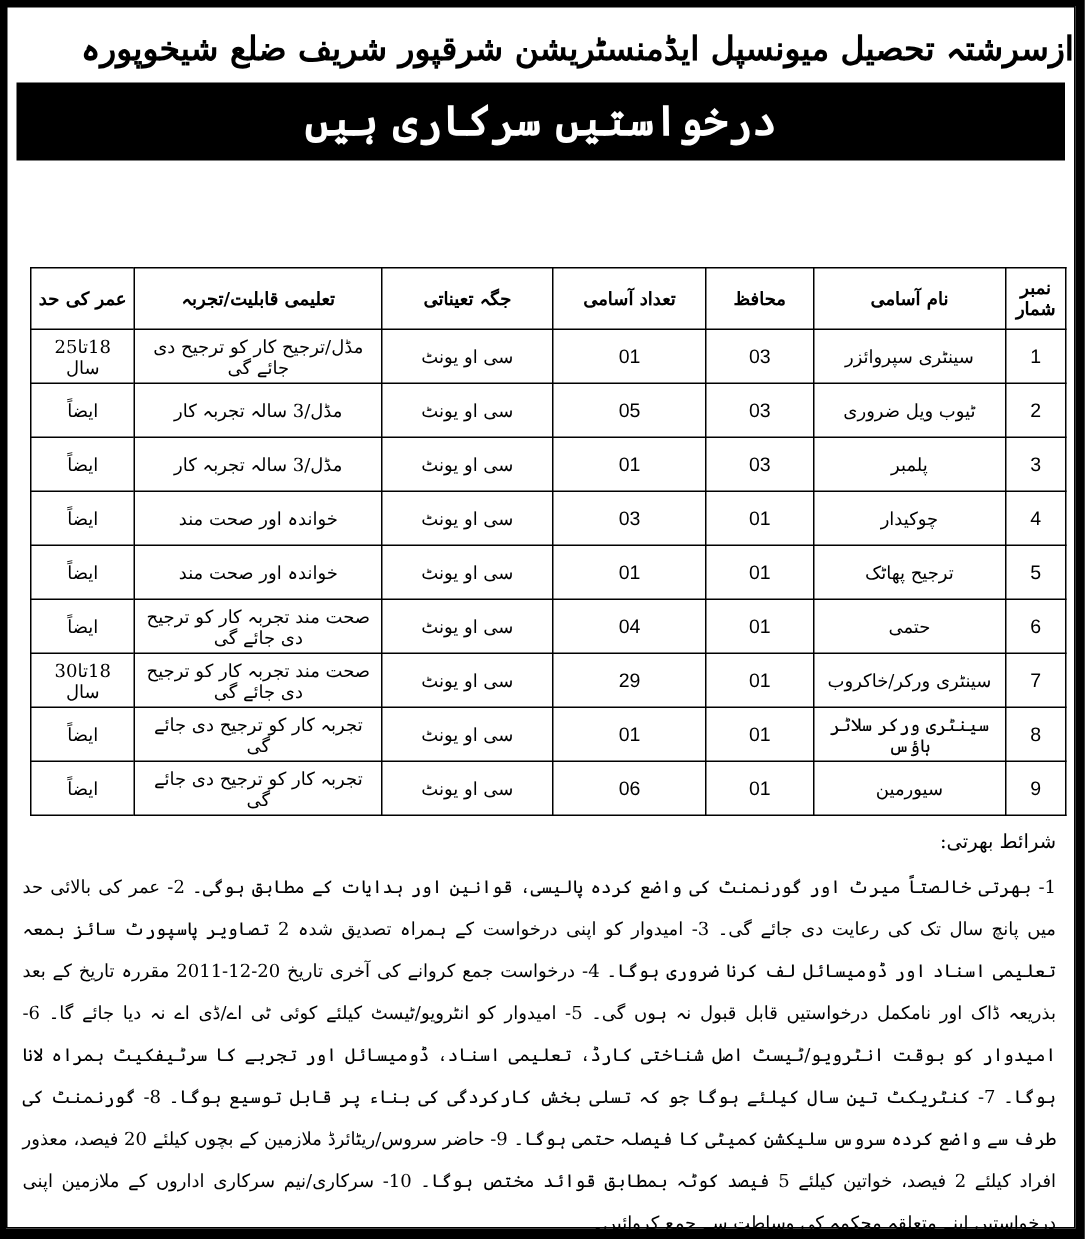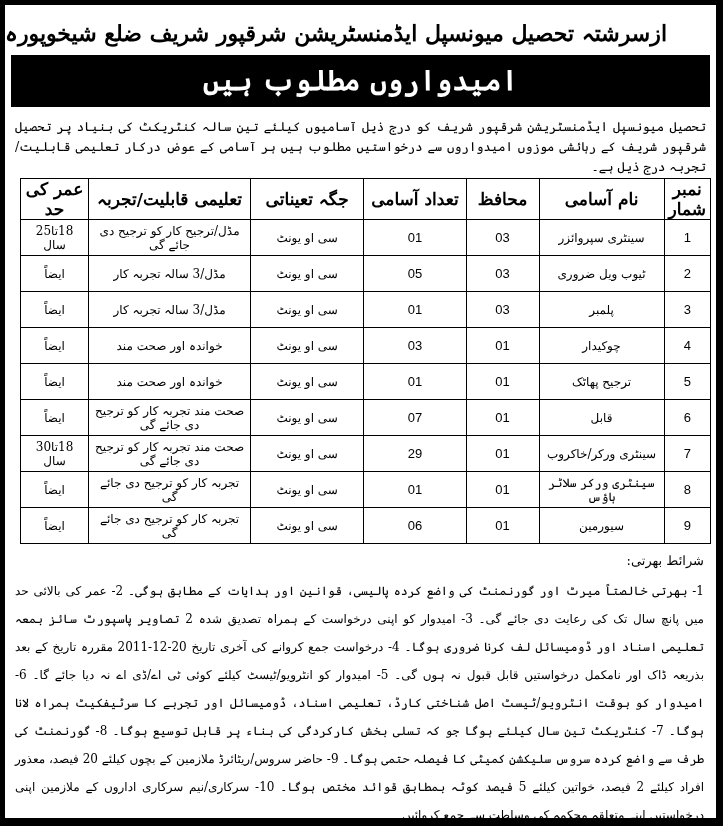--- a/index.html
+++ b/index.html
@@ -1,39 +1,38 @@
 <!DOCTYPE html>
 <html><head>
 <meta charset="utf-8">
 <style>
   html, body { margin: 0; padding: 0; background: #000; }
   body { width: 723px; height: 826px; overflow: hidden; position: relative; font-family: "DejaVu Sans", sans-serif; }
   .frame { position: absolute; left: 4px; top: 4px; width: 713px; height: 815px; background: #fff; border: 1px solid #000; box-sizing: border-box; }
-  .org-title { position: absolute; left: 0; right: 0; top: 8px; height: 40px; text-align: left; direction: rtl; font-family: "DejaVu Serif", serif; font-size: 22px; font-weight: bold; color: #000; line-height: 40px; }
+  .org-title { position: absolute; left: 0; right: 0; top: 8px; height: 40px; text-align: right; direction: rtl; font-family: "DejaVu Serif", serif; font-size: 22px; font-weight: bold; color: #000; line-height: 40px; }
   .banner { position: absolute; left: 6px; right: 6px; top: 50px; height: 52px; background: #000; color: #fff; text-align: center; direction: rtl; font-family: "DejaVu Serif", serif; font-size: 28px; font-weight: bold; line-height: 52px; }
   .intro { position: absolute; left: 10px; right: 10px; top: 112px; direction: rtl; text-align: justify; font-family: "DejaVu Serif", serif; font-size: 12.5px; line-height: 20px; color: #000; }
   table.posts { position: absolute; left: 15px; top: 173px; width: 691px; border-collapse: collapse; direction: rtl; font-size: 12px; }
   table.posts th, table.posts td { border: 1px solid #000; text-align: center; height: 35px; padding: 0 4px; font-family: "DejaVu Serif", serif; }
-  table.posts th { height: 40px; font-weight: bold; font-size: 17px; }
+  table.posts th { height: 40px; font-weight: bold; font-size: 12px; }
   table.posts td.num { font-family: "Liberation Sans", sans-serif; font-size: 13px; }
   table.posts td.name { }
   .c-sno { width: 32px; } .c-name { width: 135px; } .c-scale { width: 68px; } .c-count { width: 106px; } .c-place { width: 120px; } .c-qual { width: 181px; } .c-age { width: 65px; }
   .terms-heading { position: absolute; right: 12px; top: 548px; direction: rtl; font-family: "DejaVu Serif", serif; font-size: 13px; font-weight: normal; }
   .terms { position: absolute; left: 10px; right: 12px; top: 572px; direction: rtl; text-align: justify; font-family: "DejaVu Serif", serif; font-size: 12px; line-height: 28px; color: #000; }
   .footer { position: absolute; left: 12px; right: 10px; top: 758px; height: 57px; background: #d4d4d4; }
   .footer-title { position: absolute; left: 0; right: 0; top: 0; height: 57px; line-height: 57px; text-align: center; direction: rtl; font-family: "DejaVu Serif", serif; font-size: 22px; font-weight: bold; }
   .ref-badge { position: absolute; right: 6px; bottom: 4px; background: #000; color: #fff; font-family: "Liberation Sans", sans-serif; font-size: 14px; padding: 3px 4px; }
 </style>
 </head>
 <body>
 
 <div class="frame">
   <div class="org-title">ازسرشتہ تحصیل میونسپل ایڈمنسٹریشن شرقپور شریف ضلع شیخوپورہ</div>
-  <div class="banner">امیدواروں مطلوب ہیں</div>
-  <div class="intro">تحصیل میونسپل ایڈمنسٹریشن شرقپور شریف کو درج ذیل آسامیوں کیلئے تین سالہ کنٹریکٹ کی بنیاد پر تحصیل شرقپور شریف کے رہائشی موزوں امیدواروں سے درخواستیں مطلوب ہیں ہر آسامی کے عوض درکار تعلیمی قابلیت/تجربہ درج ذیل ہے۔</div>
+  <div class="banner">درخواستیں سرکاری ہیں</div>
 
   <table class="posts">
     <thead>
       <tr>
         <th class="c-sno">نمبر شمار</th>
         <th class="c-name">نام آسامی</th>
         <th class="c-scale">محافظ</th>
         <th class="c-count">تعداد آسامی</th>
         <th class="c-place">جگہ تعیناتی</th>
         <th class="c-qual">تعلیمی قابلیت/تجربہ</th>
@@ -81,23 +80,23 @@
         <td class="num">5</td>
         <td class="name">ترجیح پھاٹک</td>
         <td class="num">01</td>
         <td class="num">01</td>
         <td>سی او یونٹ</td>
         <td>خواندہ اور صحت مند</td>
         <td>ایضاً</td>
       </tr>
       <tr>
         <td class="num">6</td>
-        <td class="name">قابل</td>
+        <td class="name">حتمی</td>
         <td class="num">01</td>
-        <td class="num">07</td>
+        <td class="num">04</td>
         <td>سی او یونٹ</td>
         <td>صحت مند تجربہ کار کو ترجیح دی جائے گی</td>
         <td>ایضاً</td>
       </tr>
       <tr>
         <td class="num">7</td>
         <td class="name">سینٹری ورکر/خاکروب</td>
         <td class="num">01</td>
         <td class="num">29</td>
         <td>سی او یونٹ</td>

